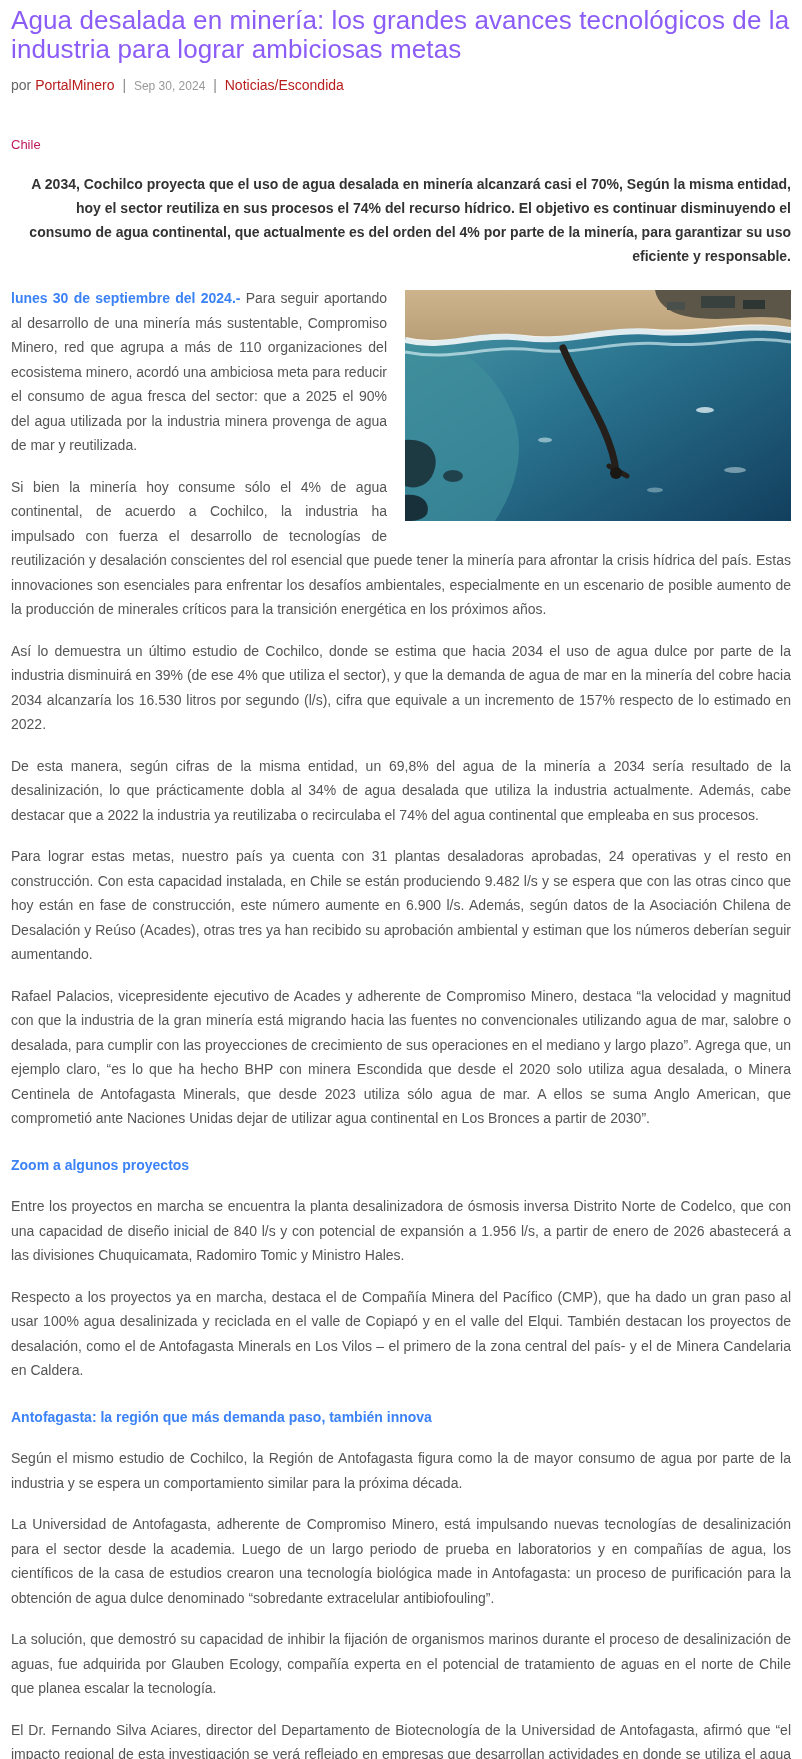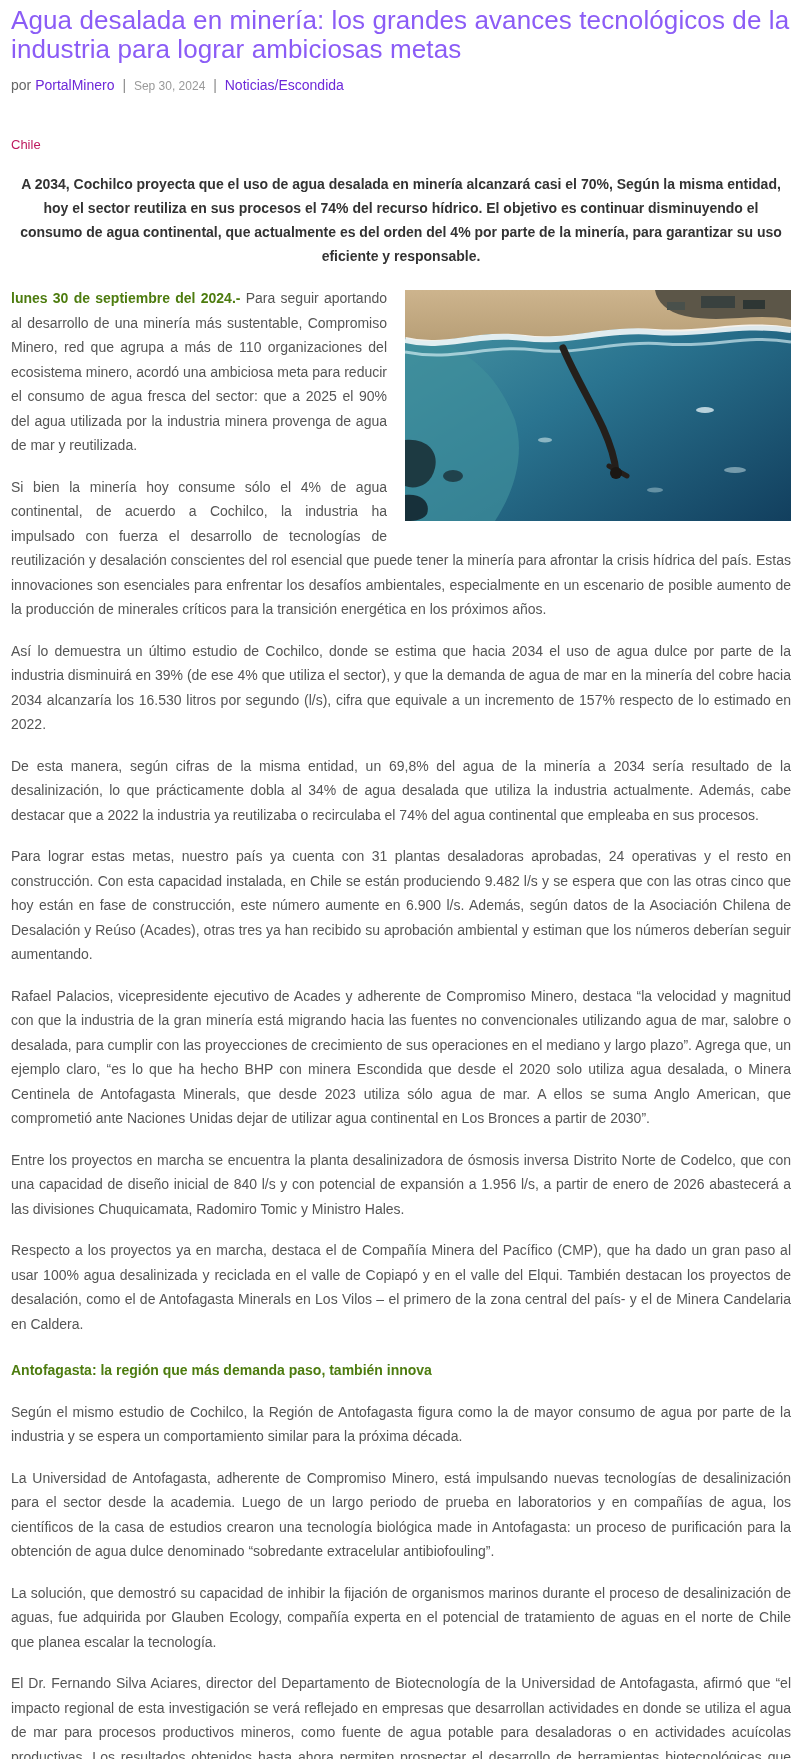--- a/index.html
+++ b/index.html
@@ -21,36 +21,36 @@
     margin-bottom: 13px;
     letter-spacing: 0.1px;
   }
 
   .meta {
     font-size: 14px;
     color: #666666;
     margin-bottom: 4px;
   }
   .meta .sep { margin: 0 4px; color: #888888; }
-  .meta a { color: #6d28d9; text-decoration: none; cursor: pointer; }
+  .meta a { color: #b91c1c; text-decoration: none; cursor: pointer; }
   .meta .date { color: #999999; font-size: 12px; text-align: center; }
 
   .country {
     margin-top: 44px;
     font-size: 13px;
     color: #be185d;
   }
 
   .lead {
     margin-top: 20px;
     font-size: 14px;
     font-weight: bold;
     color: #333333;
     line-height: 24px;
-    text-align: center;
+    text-align: right;
   }
 
   .body { margin-top: 18px; }
 
   .photo {
     float: right;
     width: 386px;
     height: 231px;
     margin: 4px 0 12px 18px;
     overflow: hidden;
@@ -58,21 +58,21 @@
   }
   .photo svg { display: block; width: 100%; height: 100%; }
 
   .para {
     font-size: 14px;
     line-height: 24.5px;
     text-align: justify;
     color: #555555;
     margin-bottom: 17px;
   }
-  .para strong, .subhead { color: #4d7c0f; margin-top: 22px; }
+  .para strong, .subhead { color: #3b82f6; margin-top: 22px; }
 
   .subhead {
     font-size: 14px;
     font-weight: bold;
     line-height: 24.5px;
     margin-bottom: 17px;
   }
 
   .clear { clear: both; }
 </style>
@@ -146,20 +146,21 @@
     <p class="para">Si bien la minería hoy consume sólo el 4% de agua continental, de acuerdo a Cochilco, la industria ha impulsado con fuerza el desarrollo de tecnologías de reutilización y desalación conscientes del rol esencial que puede tener la minería para afrontar la crisis hídrica del país. Estas innovaciones son esenciales para enfrentar los desafíos ambientales, especialmente en un escenario de posible aumento de la producción de minerales críticos para la transición energética en los próximos años.</p>
 
     <p class="para">Así lo demuestra un último estudio de Cochilco, donde se estima que hacia 2034 el uso de agua dulce por parte de la industria disminuirá en 39% (de ese 4% que utiliza el sector), y que la demanda de agua de mar en la minería del cobre hacia 2034 alcanzaría los 16.530 litros por segundo (l/s), cifra que equivale a un incremento de 157% respecto de lo estimado en 2022.</p>
 
     <p class="para">De esta manera, según cifras de la misma entidad, un 69,8% del agua de la minería a 2034 sería resultado de la desalinización, lo que prácticamente dobla al 34% de agua desalada que utiliza la industria actualmente. Además, cabe destacar que a 2022 la industria ya reutilizaba o recirculaba el 74% del agua continental que empleaba en sus procesos.</p>
 
     <p class="para">Para lograr estas metas, nuestro país ya cuenta con 31 plantas desaladoras aprobadas, 24 operativas y el resto en construcción. Con esta capacidad instalada, en Chile se están produciendo 9.482 l/s y se espera que con las otras cinco que hoy están en fase de construcción, este número aumente en 6.900 l/s. Además, según datos de la Asociación Chilena de Desalación y Reúso (Acades), otras tres ya han recibido su aprobación ambiental y estiman que los números deberían seguir aumentando.</p>
 
     <p class="para">Rafael Palacios, vicepresidente ejecutivo de Acades y adherente de Compromiso Minero, destaca “la velocidad y magnitud con que la industria de la gran minería está migrando hacia las fuentes no convencionales utilizando agua de mar, salobre o desalada, para cumplir con las proyecciones de crecimiento de sus operaciones en el mediano y largo plazo”. Agrega que, un ejemplo claro, “es lo que ha hecho BHP con minera Escondida que desde el 2020 solo utiliza agua desalada, o Minera Centinela de Antofagasta Minerals, que desde 2023 utiliza sólo agua de mar. A ellos se suma Anglo American, que comprometió ante Naciones Unidas dejar de utilizar agua continental en Los Bronces a partir de 2030”.</p>
 
+    <h2 class="subhead">Zoom a algunos proyectos</h2>
 
     <p class="para">Entre los proyectos en marcha se encuentra la planta desalinizadora de ósmosis inversa Distrito Norte de Codelco, que con una capacidad de diseño inicial de 840 l/s y con potencial de expansión a 1.956 l/s, a partir de enero de 2026 abastecerá a las divisiones Chuquicamata, Radomiro Tomic y Ministro Hales.</p>
 
     <p class="para">Respecto a los proyectos ya en marcha, destaca el de Compañía Minera del Pacífico (CMP), que ha dado un gran paso al usar 100% agua desalinizada y reciclada en el valle de Copiapó y en el valle del Elqui. También destacan los proyectos de desalación, como el de Antofagasta Minerals en Los Vilos – el primero de la zona central del país- y el de Minera Candelaria en Caldera.</p>
 
     <h2 class="subhead">Antofagasta: la región que más demanda paso, también innova</h2>
 
     <p class="para">Según el mismo estudio de Cochilco, la Región de Antofagasta figura como la de mayor consumo de agua por parte de la industria y se espera un comportamiento similar para la próxima década.</p>
 
     <p class="para">La Universidad de Antofagasta, adherente de Compromiso Minero, está impulsando nuevas tecnologías de desalinización para el sector desde la academia. Luego de un largo periodo de prueba en laboratorios y en compañías de agua, los científicos de la casa de estudios crearon una tecnología biológica made in Antofagasta: un proceso de purificación para la obtención de agua dulce denominado “sobredante extracelular antibiofouling”.</p>

